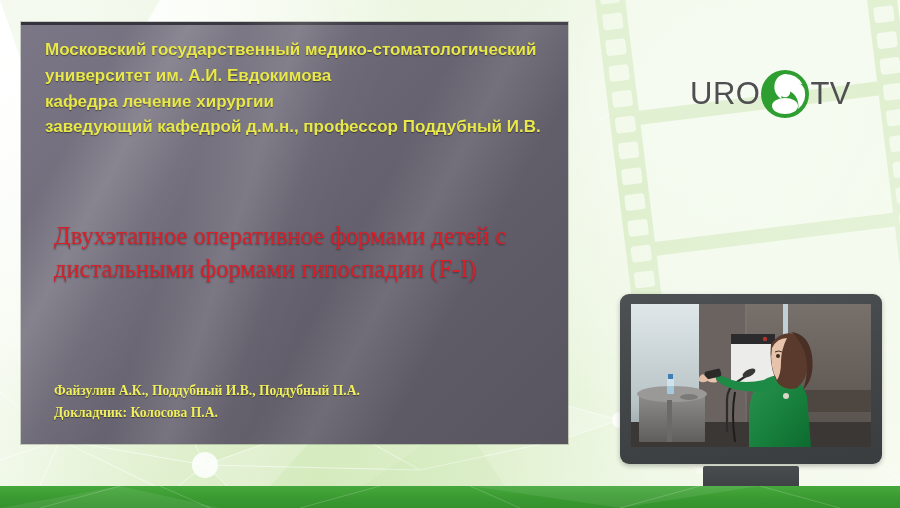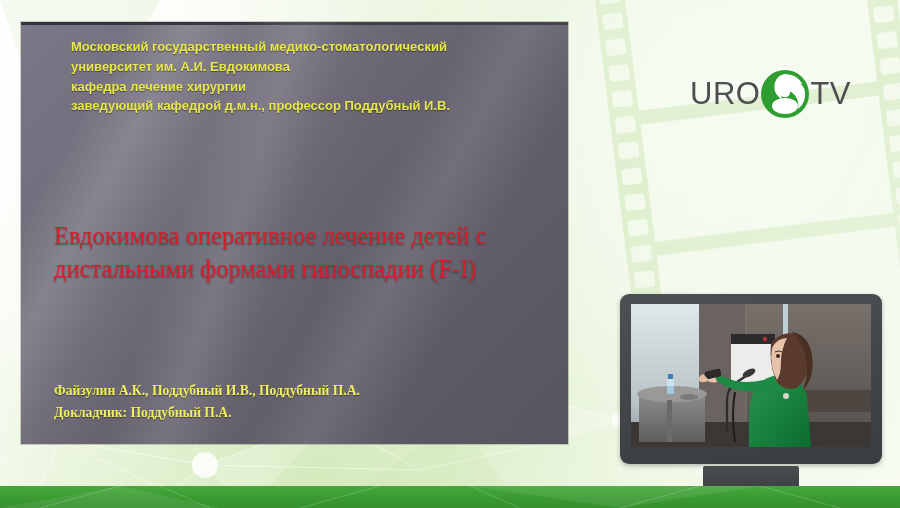--- a/index.html
+++ b/index.html
@@ -82,25 +82,24 @@
   .slide-sheen{
     position:absolute;inset:0;
     background:
       linear-gradient(108deg, rgba(255,255,255,0) 32%, rgba(255,255,255,.13) 41%,
                       rgba(255,255,255,.02) 49%, rgba(255,255,255,0) 56%);
     pointer-events:none;
   }
 
   .slide-header{
     position:absolute;left:24px;top:15px;right:18px;
-    font-size:13px;font-weight:bold;line-height:1.52;
+    font-size:17px;font-weight:bold;line-height:1.52;
     color:#e8e84a;
     text-shadow:0 1px 1px rgba(0,0,0,.45);
     font-family:"Liberation Sans", sans-serif;
-    margin-left:26px;
   }
   .slide-header div{white-space:nowrap;}
 
   .slide-title{
     position:absolute;left:33px;top:198px;right:40px;
     font-family:"Liberation Serif", serif;
     font-size:24.5px;line-height:1.34;color:#d8202b;
     text-shadow:0 1px 2px rgba(0,0,0,.40);
   }
   .slide-title div{white-space:nowrap;}
@@ -237,27 +236,27 @@
     <div class="slide-sheen"></div>
 
     <div class="slide-header">
       <div>Московский государственный медико-стоматологический</div>
       <div>университет им. А.И. Евдокимова</div>
       <div>кафедра лечение хирургии</div>
       <div>заведующий кафедрой д.м.н., профессор Поддубный И.В.</div>
     </div>
 
     <div class="slide-title">
-      <div>Евдокимова оперативное лечение детей с</div>
+      <div>Двухэтапное оперативное формами детей с</div>
       <div>дистальными формами  гипоспадии (F-I)</div>
     </div>
 
     <div class="slide-authors">
       <div>Файзулин А.К., Поддубный И.В., Поддубный П.А.</div>
-      <div>Докладчик: Поддубный П.А.</div>
+      <div>Докладчик: Колосова П.А.</div>
     </div>
   </div>
 
   <div class="monitor">
     <div class="monitor-bezel"></div>
     <div class="monitor-screen">
       <div class="vid">
         <svg viewBox="0 0 240 143" preserveAspectRatio="none">
           <rect x="0" y="0" width="240" height="143" fill="#6d6662"></rect>
 

